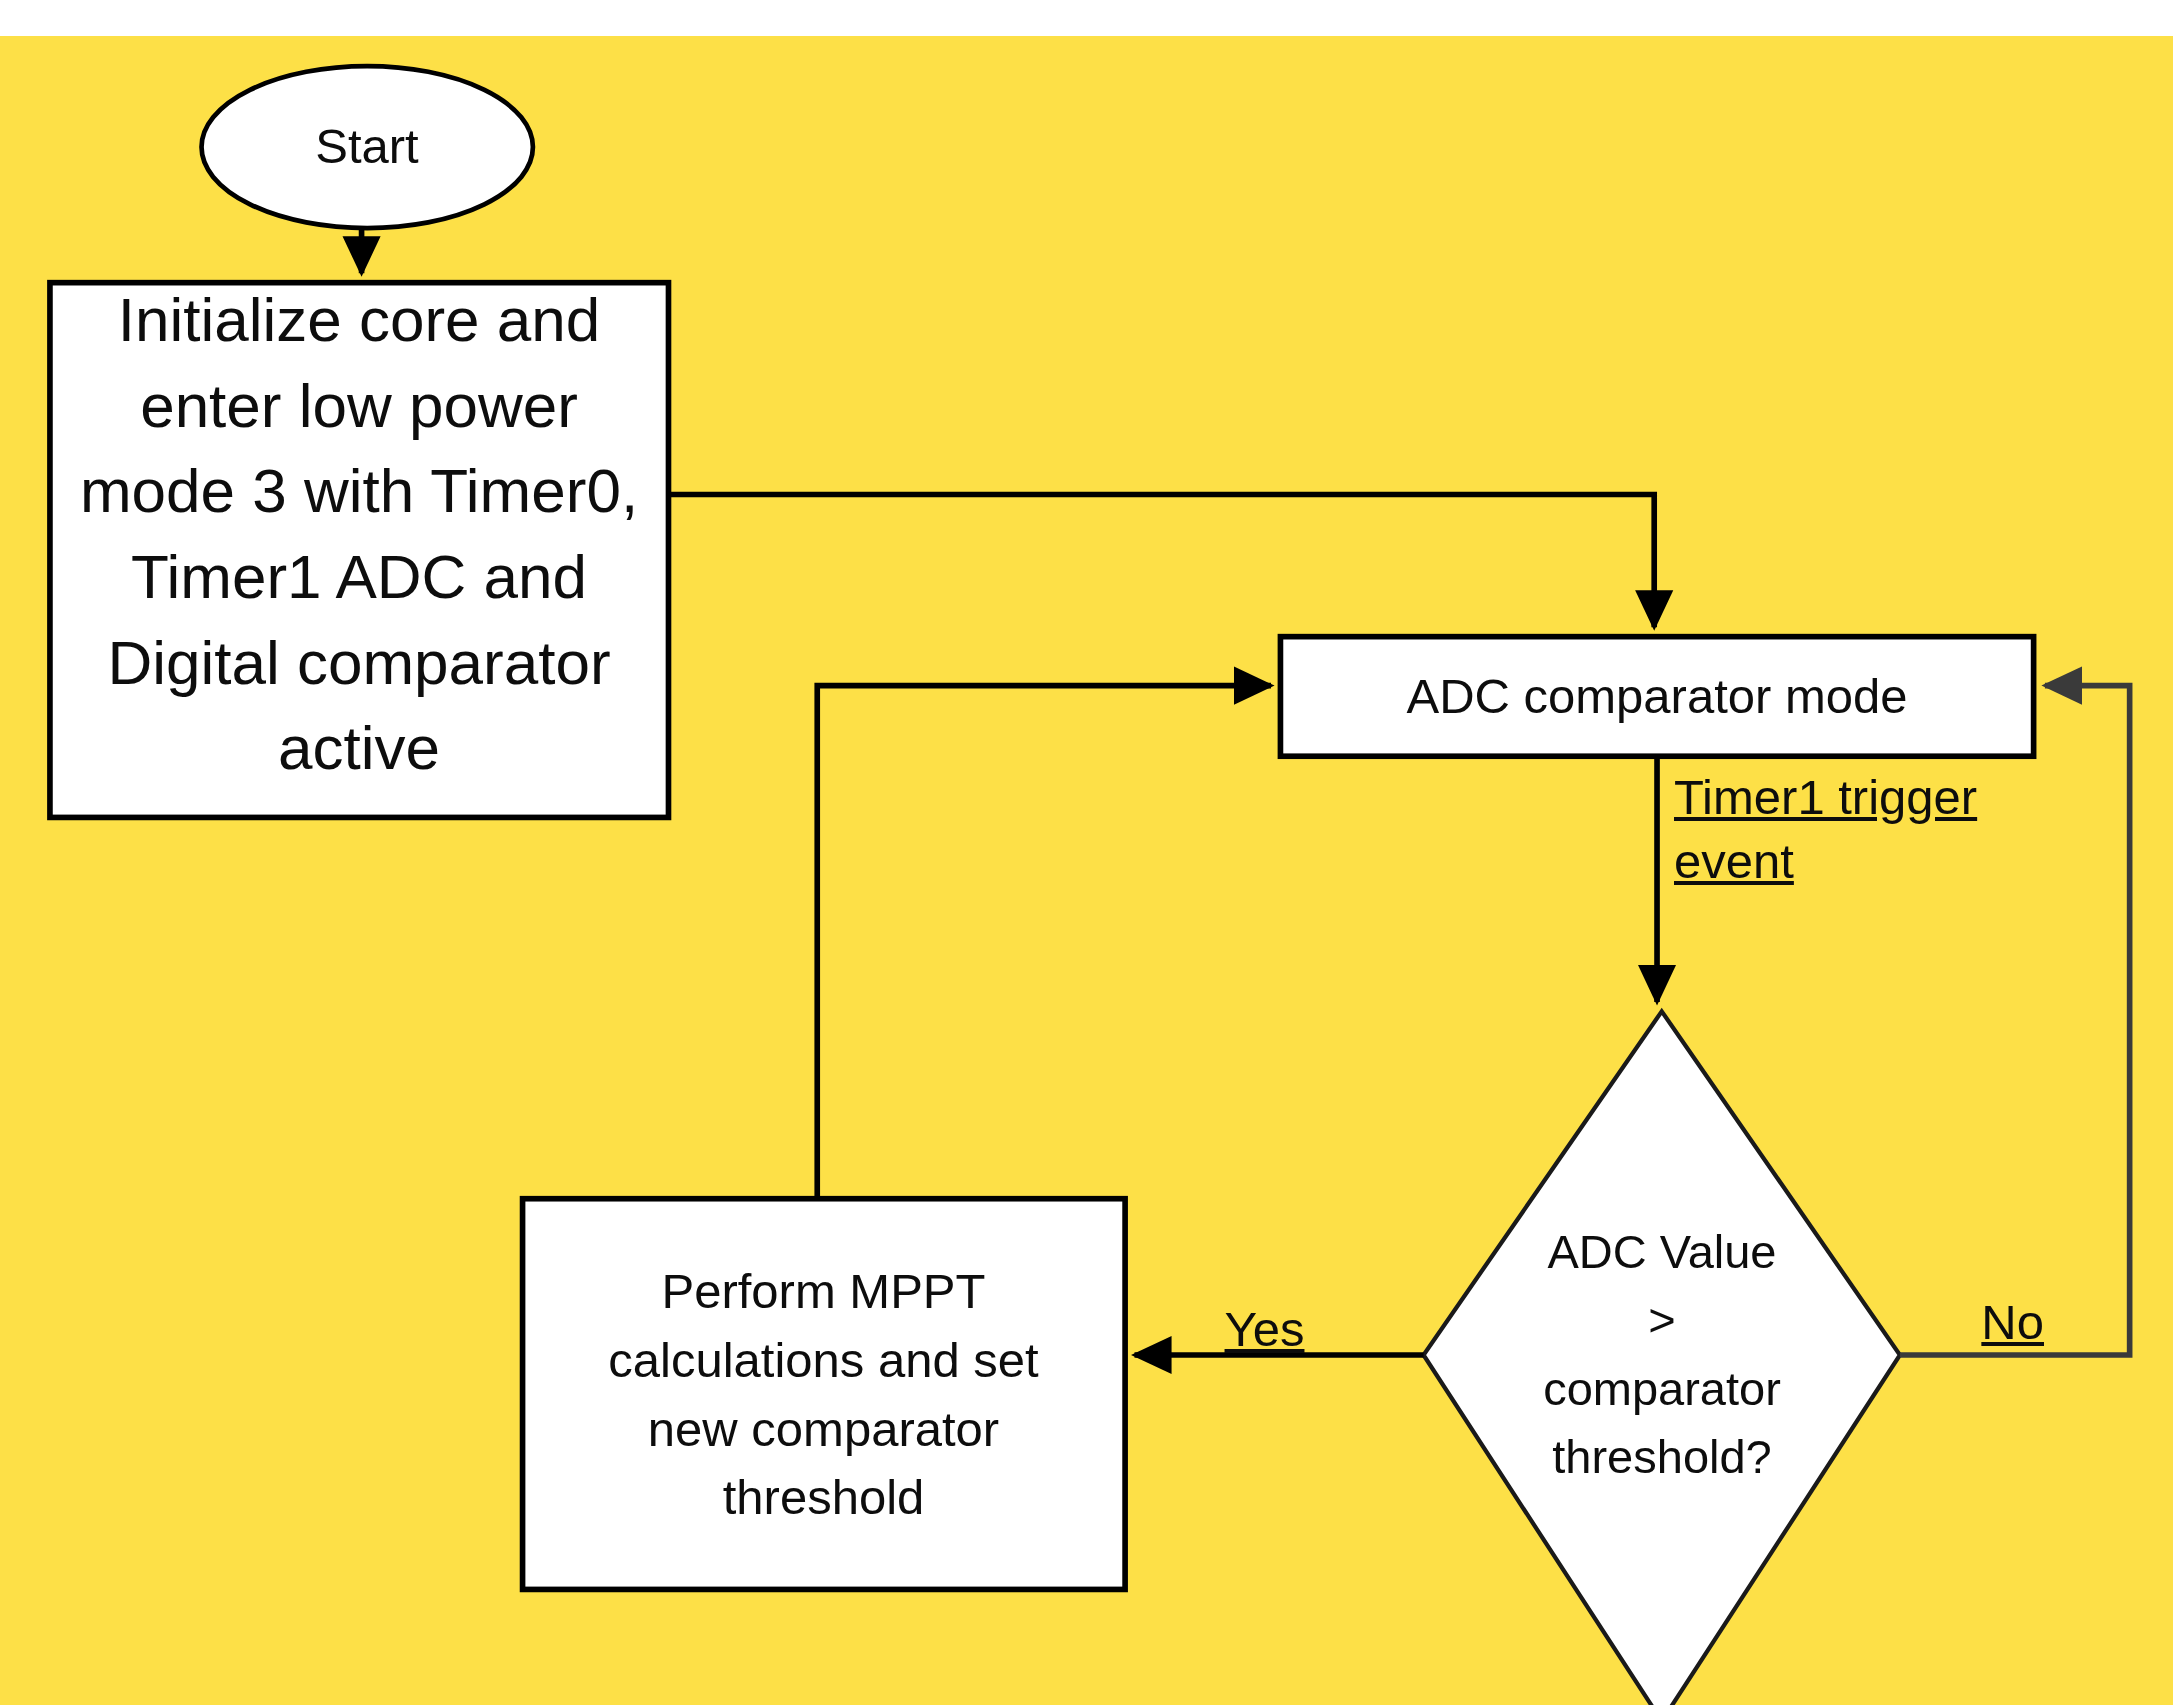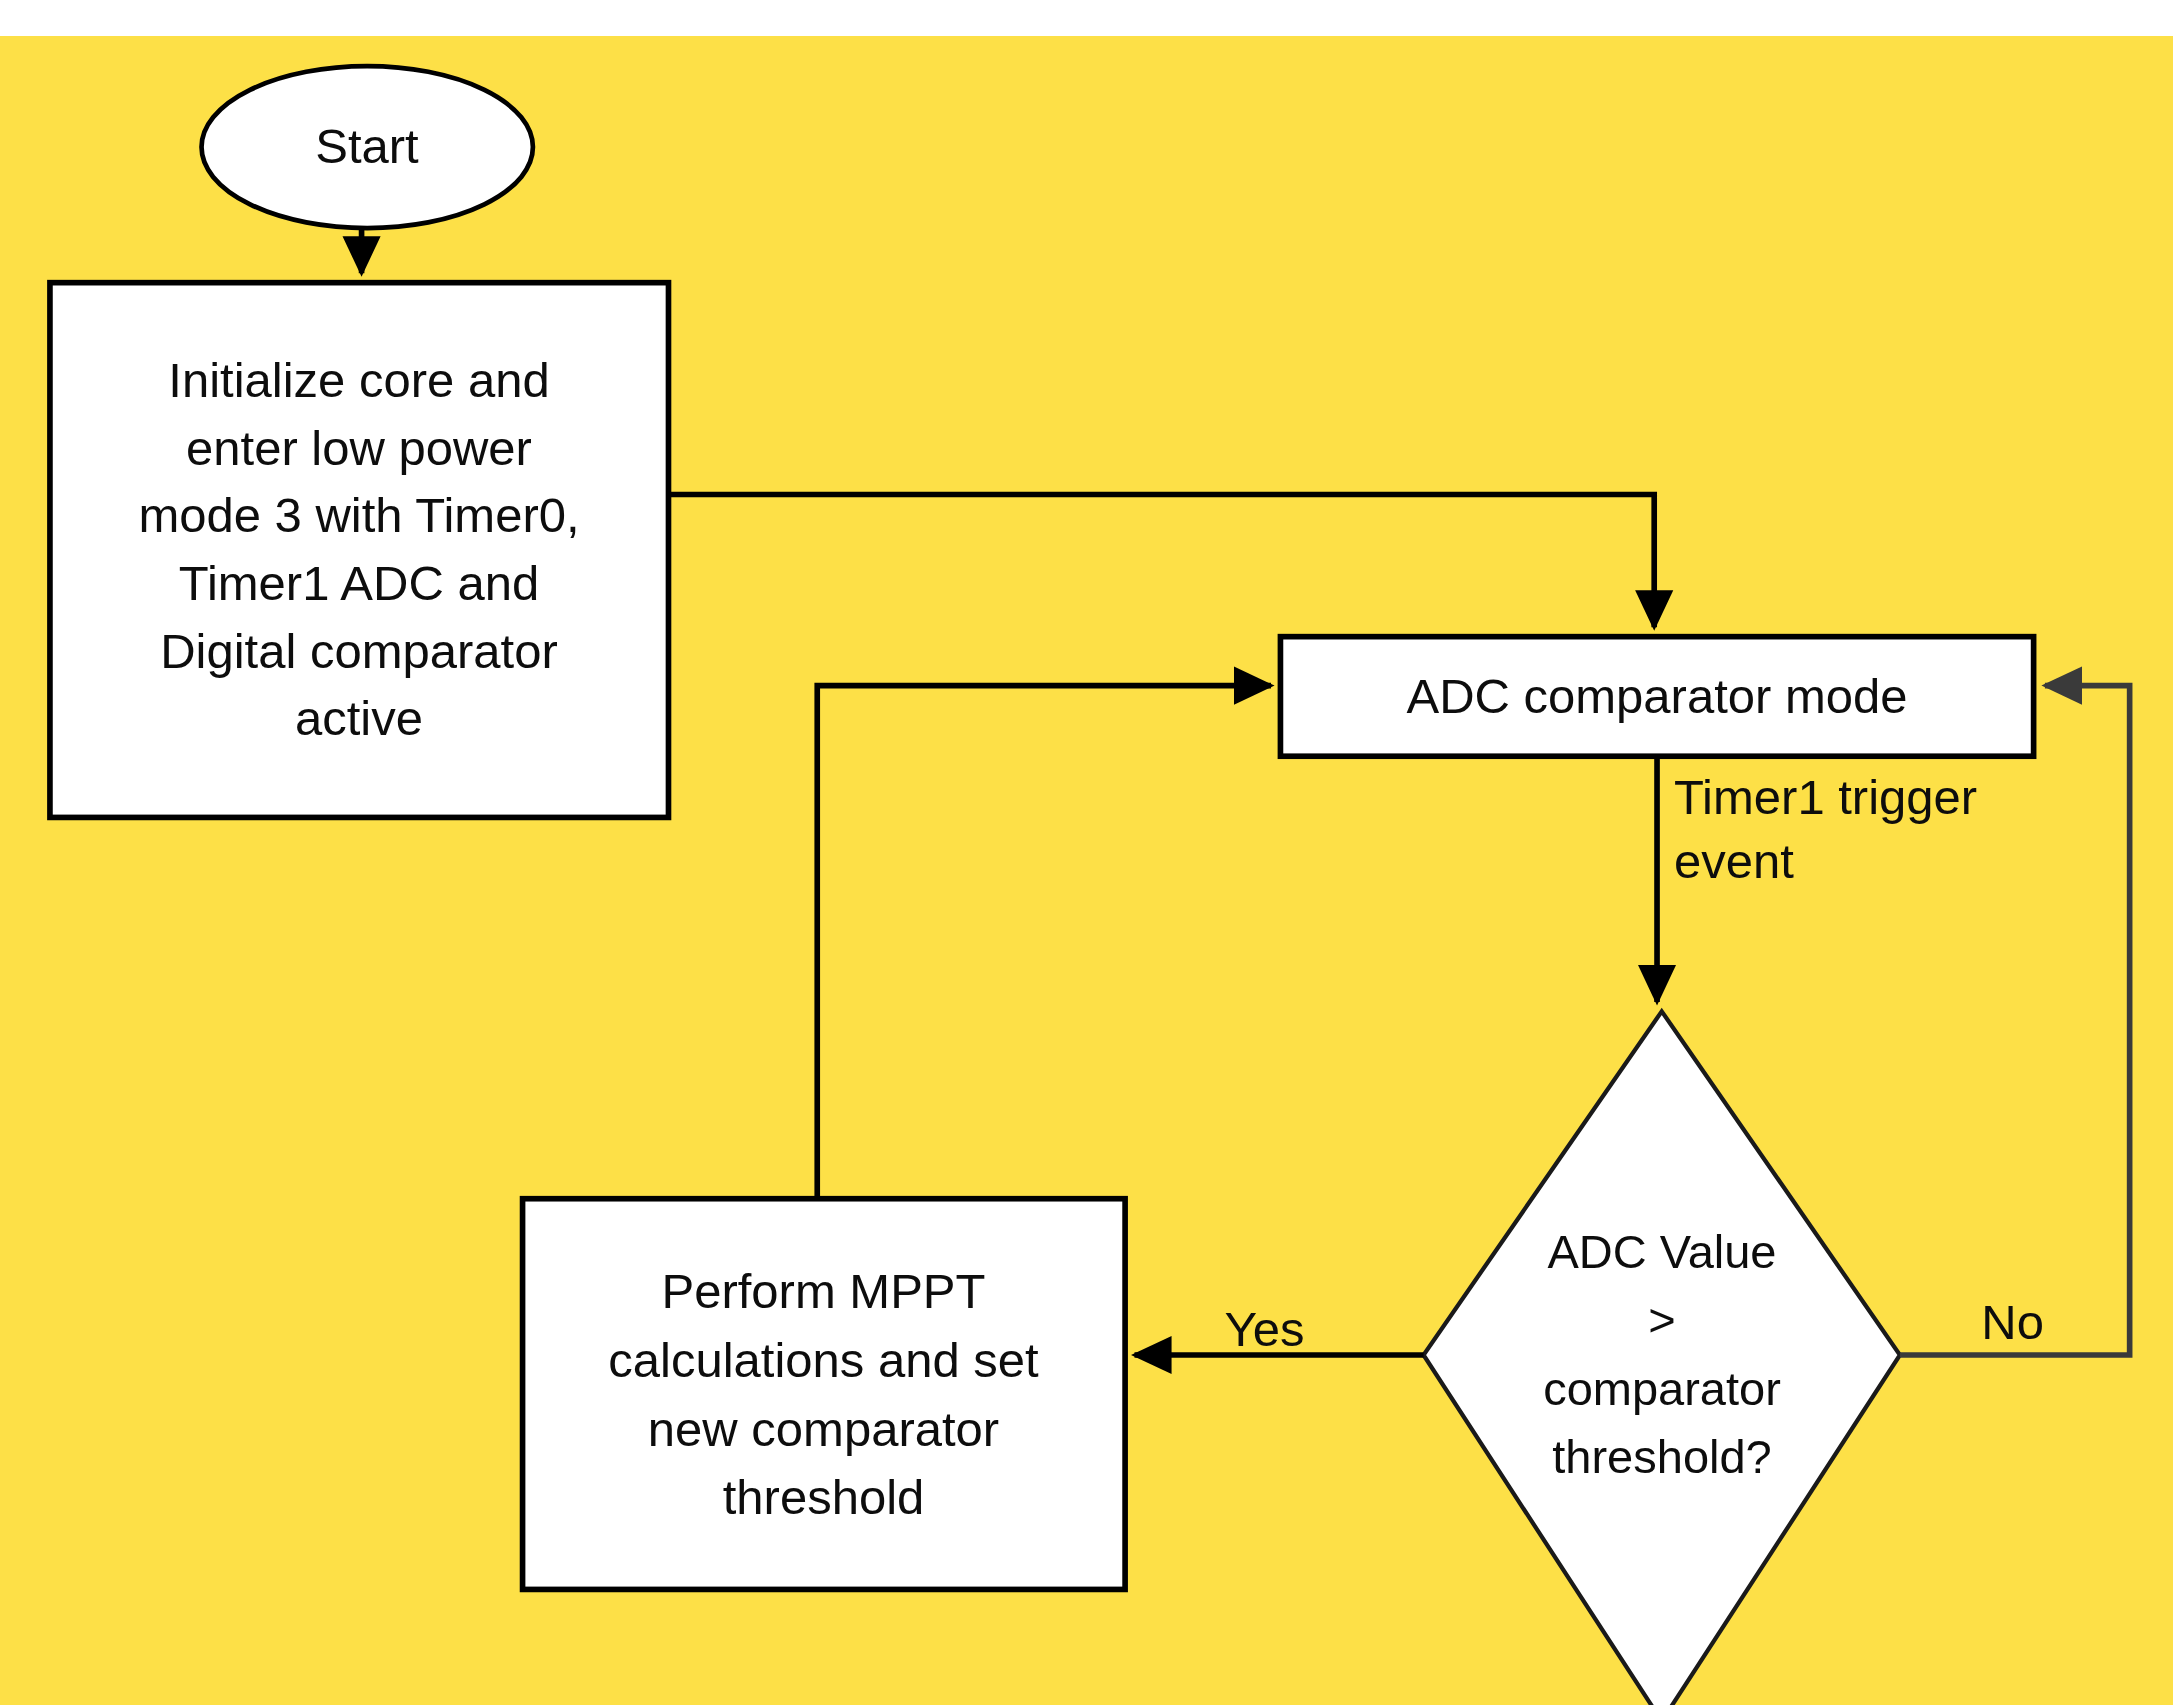--- a/index.html
+++ b/index.html
@@ -40,24 +40,24 @@
   }
   #label-start {
     left: 202px;
     top: 66px;
     width: 330px;
     height: 90px;
     font-size: 49px;
   }
   #label-init {
     left: 55px;
-    top: 256px;
+    top: 240px;
     width: 608px;
     height: 516px;
-    font-size: 49px;
+    font-size: 62px;
     line-height: 1.38;
   }
   #label-adc {
     left: 1286px;
     top: 603px;
     width: 742px;
     height: 115px;
     font-size: 49px;
   }
   #label-decision {
@@ -77,20 +77,21 @@
     line-height: 1.40;
   }
   .edge-label {
     position: absolute;
     color: #0d0d0d;
     font-family: "Liberation Sans", sans-serif;
     font-size: 49px;
     line-height: 1.30;
     white-space: pre-line;
     pointer-events: none;
+    text-decoration: underline;
   }
   #label-timer1 {
     left: 1674px;
     top: 730px;
     width: 395px;
     text-align: left;
   }
   #label-yes {
     left: 1189px;
     top: 1262px;

